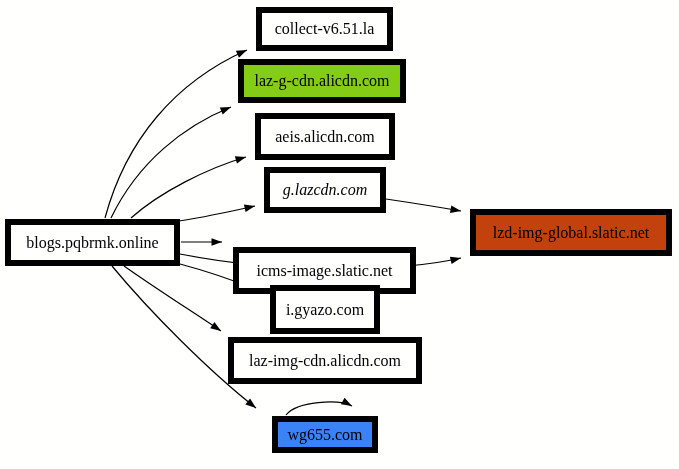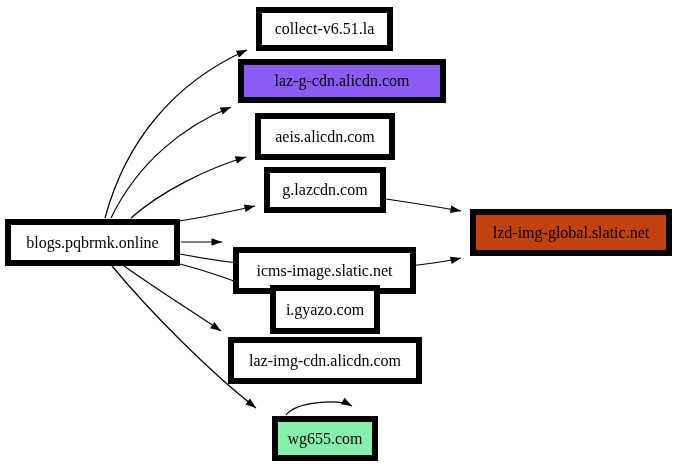--- a/index.html
+++ b/index.html
@@ -65,38 +65,38 @@
         <path d="M286,415 C297,401 339,399 352,406" class="edge" stroke="#000000" marker-end="url(#arrowhead)"></path>
       </g>
   </svg>
   <div id="node-layer">
       <div class="node" style="left: 5px; top: 219px; width: 175px; height: 47px; background: rgb(255, 255, 254); border-color: rgb(0, 0, 0); align-items: center;">
         <span style="color: rgb(0, 0, 0);">blogs.pqbrmk.online</span>
       </div>
       <div class="node" style="left: 256px; top: 7px; width: 137px; height: 44px; background: rgb(255, 255, 254); border-color: rgb(0, 0, 0);">
         <span style="color: rgb(0, 0, 0);">collect-v6.51.la</span>
       </div>
-      <div class="node" style="left: 238px; top: 59px; width: 208px; height: 44px; background: #8b5cf6; border-color: rgb(0, 0, 0);">
+      <div class="node" style="left: 238px; top: 59px; width: 168px; height: 44px; background: #84cc16; border-color: rgb(0, 0, 0);">
         <span style="color: rgb(0, 0, 0);">laz-g-cdn.alicdn.com</span>
       </div>
       <div class="node" style="left: 255px; top: 113px; width: 140px; height: 47px; background: rgb(255, 255, 254); border-color: rgb(0, 0, 0);">
         <span style="color: rgb(0, 0, 0);">aeis.alicdn.com</span>
       </div>
-      <div class="node" style="left: 264px; top: 167px; width: 122px; height: 46px; background: rgb(255, 255, 254); border-color: rgb(0, 0, 0);">
+      <div class="node" style="left: 264px; top: 167px; width: 122px; height: 46px; background: rgb(255, 255, 254); border-color: rgb(0, 0, 0); font-style: italic;">
         <span style="color: rgb(0, 0, 0);">g.lazcdn.com</span>
       </div>
       <div class="node" style="left: 233px; top: 219px; width: 183px; height: 47px; background: rgb(255, 255, 254); border-color: rgb(0, 0, 0); margin-top: 28px;">
         <span style="color: rgb(0, 0, 0);">icms-image.slatic.net</span>
       </div>
       <div class="node" style="left: 470px; top: 209px; width: 202px; height: 47px; background: #c2410c; border-color: rgb(0, 0, 0);">
         <span style="color: rgb(0, 0, 0);">lzd-img-global.slatic.net</span>
       </div>
       <div class="node" style="left: 270px; top: 285px; width: 110px; height: 49px; background: rgb(255, 255, 254); border-color: rgb(0, 0, 0);">
         <span style="color: rgb(0, 0, 0);">i.gyazo.com</span>
       </div>
       <div class="node" style="left: 228px; top: 337px; width: 194px; height: 47px; background: rgb(255, 255, 254); border-color: rgb(0, 0, 0);">
         <span style="color: rgb(0, 0, 0);">laz-img-cdn.alicdn.com</span>
       </div>
-      <div class="node" style="left: 272px; top: 416px; width: 106px; height: 45px; background: #86efac; border-color: rgb(0, 0, 0);">
+      <div class="node" style="left: 272px; top: 416px; width: 106px; height: 37px; background: #3b82f6; border-color: rgb(0, 0, 0);">
         <span style="color: rgb(0, 0, 0);">wg655.com</span>
       </div>
     </div>
 </div>
 
 </body></html>

